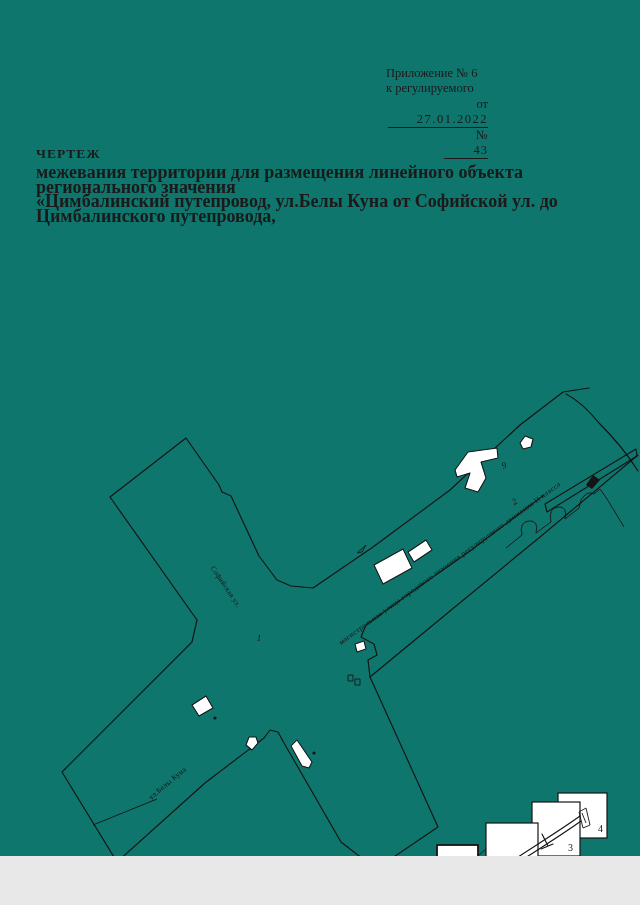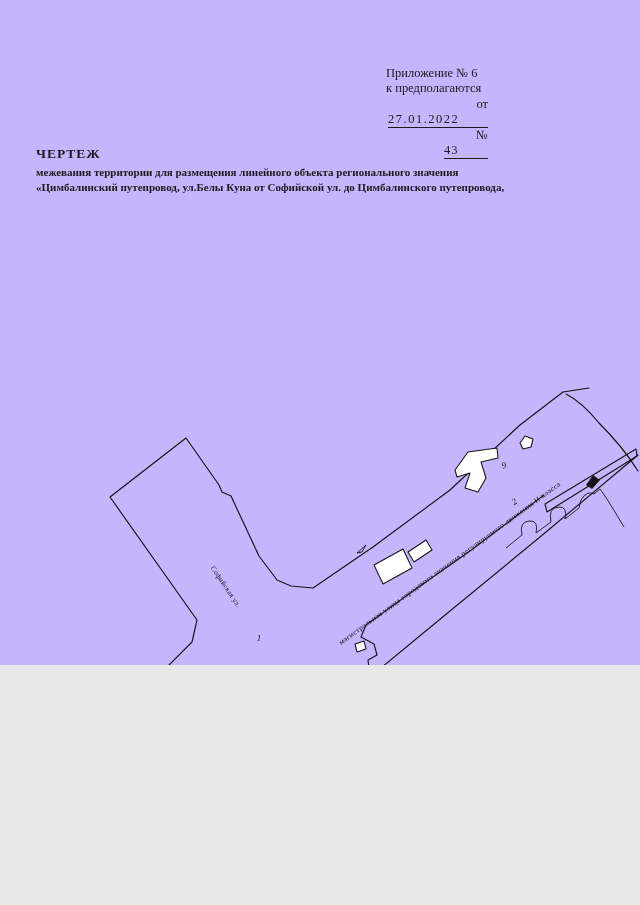--- a/index.html
+++ b/index.html
@@ -1,29 +1,29 @@
 <!DOCTYPE html>
 <html><head>
 <meta charset="utf-8">
 <style>
   html,body{margin:0;padding:0;background:#e8e8e8;}
   .page{
-    position:relative;width:640px;height:665px;background:#c4b5fd;
+    position:relative;width:640px;height:856px;background:#0f766e;
     font-family:"Liberation Serif", serif;color:#1a1a1a;overflow:hidden;
     margin:0 auto;
   }
   .annex{position:absolute;left:386px;top:66px;font-size:12.5px;line-height:15px;white-space:nowrap;}
   .annex .row4{display:flex;align-items:flex-end;margin-top:1px;flex-direction:column;}
-  .u{display:inline-block;border-bottom:1px solid #1a1a1a;text-align:left;}
+  .u{display:inline-block;border-bottom:1px solid #1a1a1a;text-align:right;}
   .u.date{min-width:100px;letter-spacing:1.5px;margin-left:2px;}
   .u.num{min-width:44px;letter-spacing:1px;margin-left:4px;}
   .no-label{margin-left:8px;}
   .title{position:absolute;left:36px;right:36px;top:146px;text-align:left;font-weight:bold;}
   .title .heading{font-size:13.5px;letter-spacing:1px;margin-bottom:3px;}
-  .title .line{font-size:11px;line-height:14.6px;}
+  .title .line{font-size:18px;line-height:14.6px;}
   .plan{position:absolute;left:0;top:385px;width:640px;height:520px;}
   svg text{fill:#141414;font-family:"Liberation Serif", serif;}
   .rd{fill:none;stroke:#141414;stroke-width:1.15;stroke-linejoin:round;stroke-linecap:round;}
   .thin{fill:none;stroke:#141414;stroke-width:0.9;stroke-linejoin:round;}
   .bld{fill:#ffffff;stroke:#141414;stroke-width:1.05;stroke-linejoin:round;}
   .dot{fill:#141414;stroke:none;}
   .sq{fill:#ffffff;stroke:#141414;stroke-width:1.2;}
   .sq1{fill:#ffffff;stroke:#141414;stroke-width:1.8;}
   .lbl{font-size:7.2px;letter-spacing:0.3px;}
   .lbl2{font-size:7.5px;letter-spacing:0.3px;}
@@ -31,21 +31,21 @@
   .num-lbl{font-size:9px;font-style:italic;}
   .inset-lbl{font-size:10px;}
 </style>
 </head>
 <body>
 
 <div class="page">
 
   <div class="annex">
     <div>Приложение № 6</div>
-    <div>к предполагаются</div>
+    <div>к регулируемого</div>
     <div class="row4">
       <span>от</span>
       <span class="u date">27.01.2022</span>
       <span class="no-label">№</span>
       <span class="u num">43</span>
     </div>
   </div>
 
   <div class="title">
     <div class="heading">ЧЕРТЕЖ</div>

